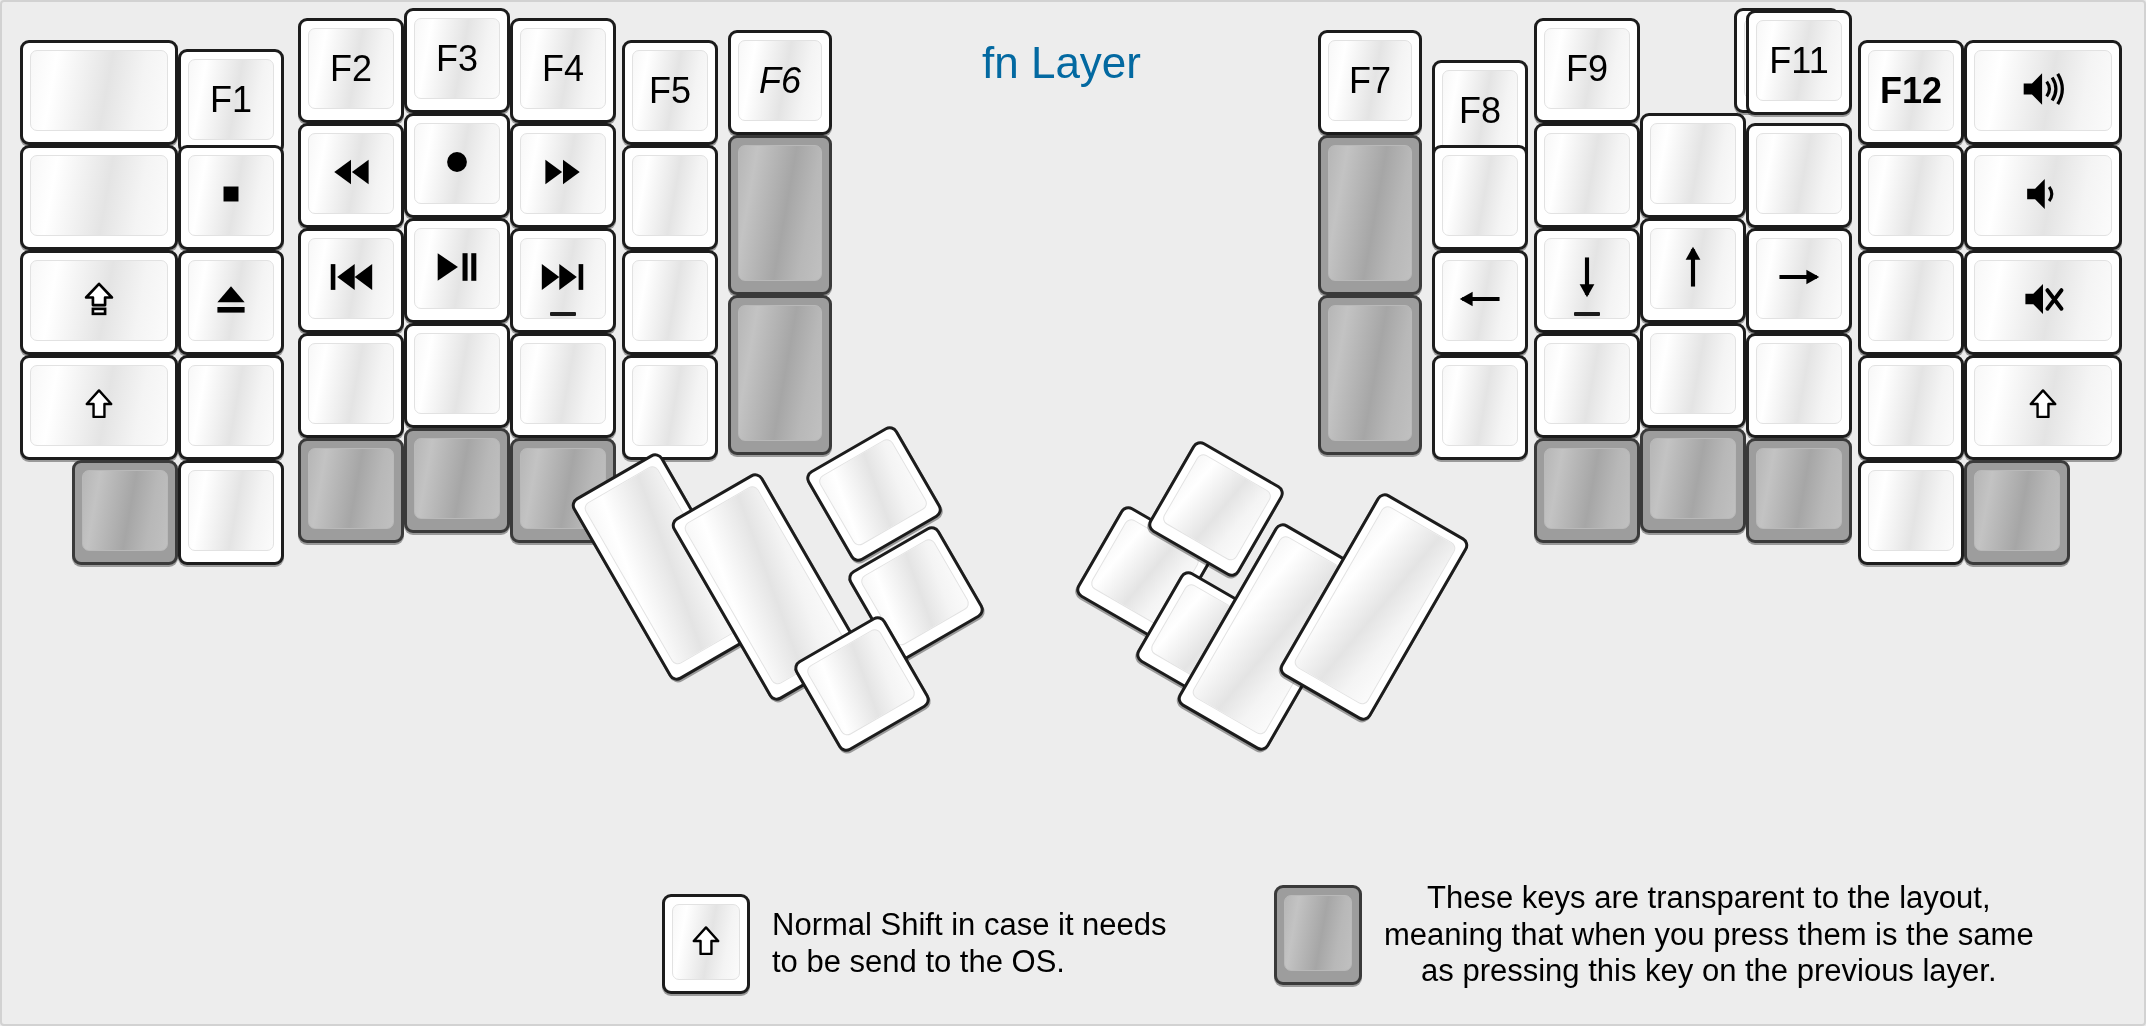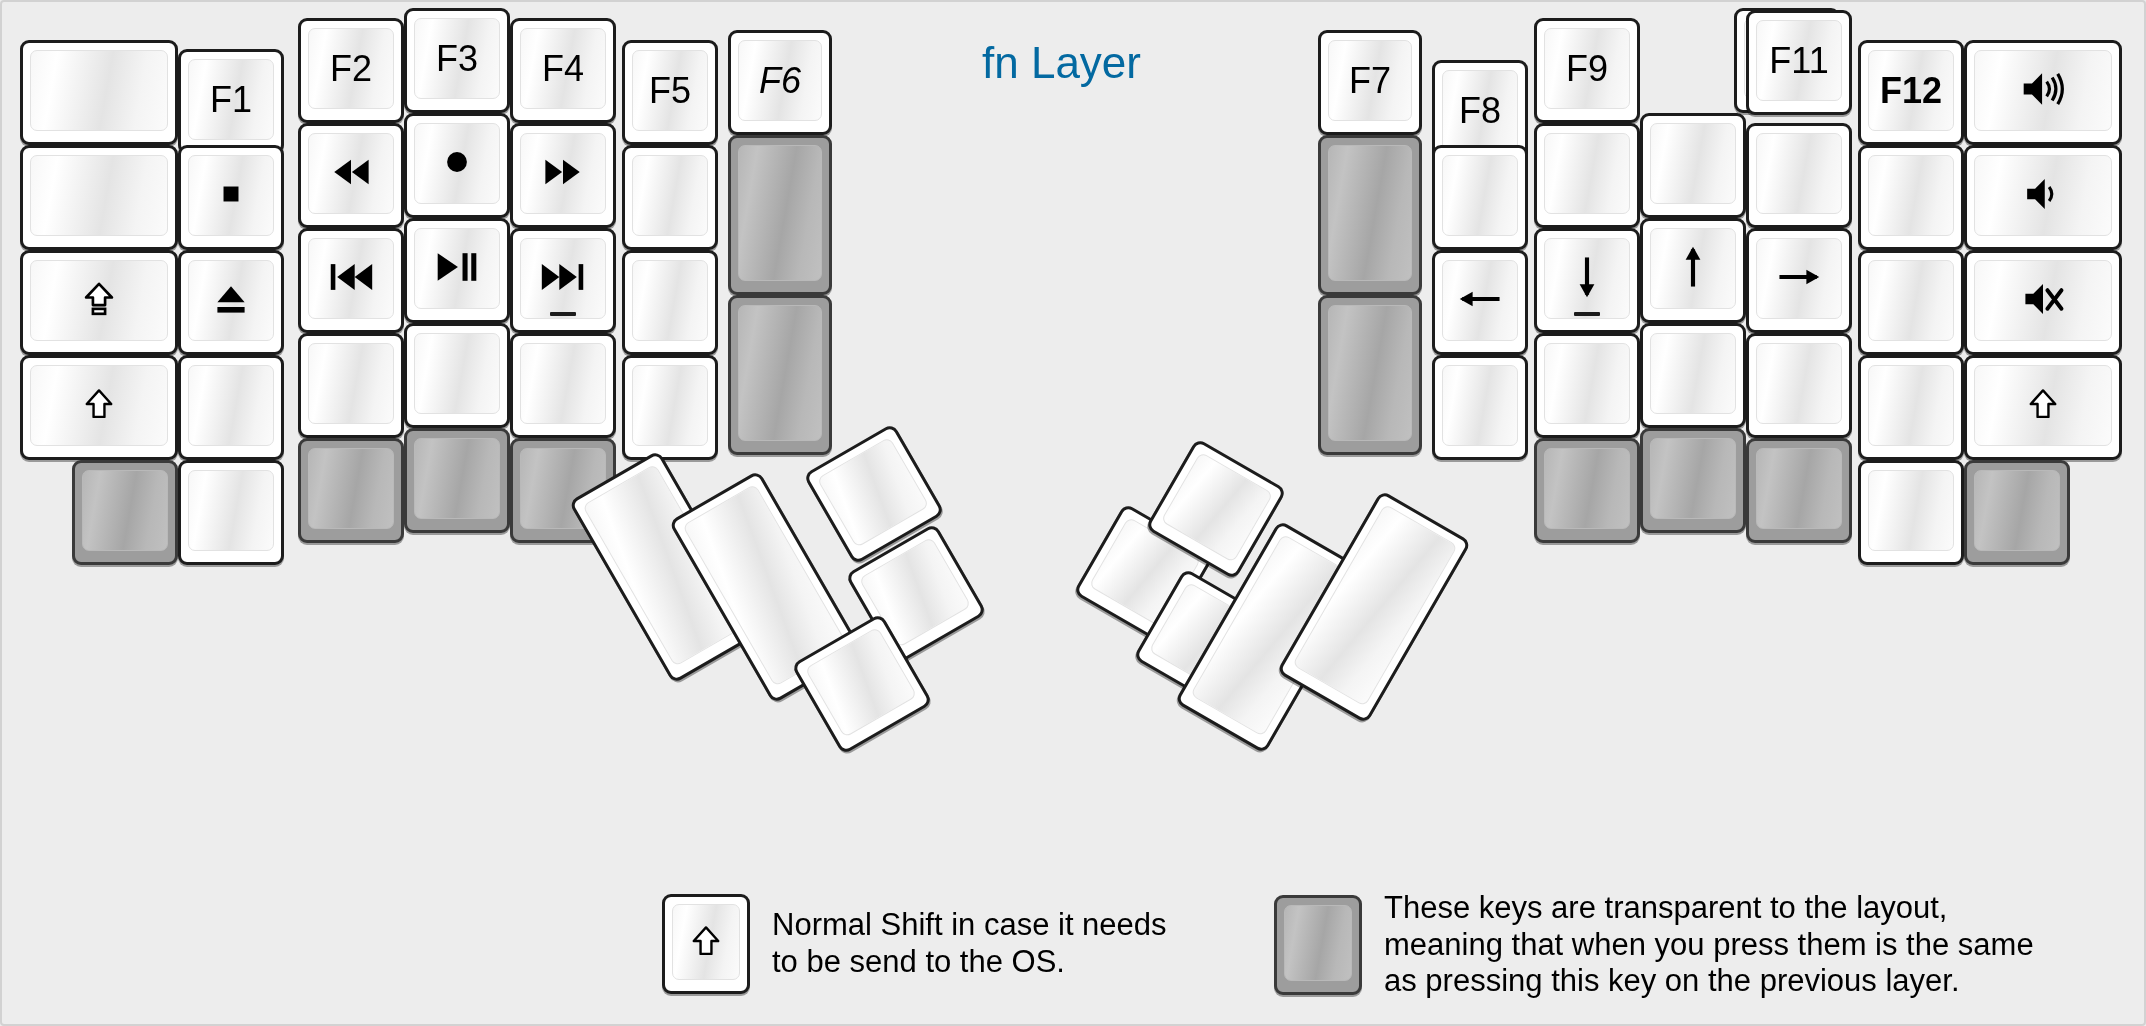--- a/index.html
+++ b/index.html
@@ -429,21 +429,21 @@
             <div class="cap">
               <span class="glyph"><svg width="34" height="38" viewBox="0 0 100 100" xmlns="http://www.w3.org/2000/svg" fill="#000">
                   <path d="M50 10 L86 50 L66 50 L66 88 L34 88 L34 50 L14 50 Z" fill="#fff" stroke="#000" stroke-width="7" stroke-linejoin="round"></path>
                 </svg></span>
             </div>
           </div>
         </div>
         <div class="legtext">Normal Shift in case it needs
 to be send to the OS.</div>
       </div>
-      <div class="leg" style="left: 1272px; top: 18px;">
+      <div class="leg" style="left: 1272px; top: 8px; text-align: center;">
         <div class="legkey">
           <div class="key trans" style="left: 0px; top: 0px; width: 88px; height: 100px;">
             <div class="cap"></div>
           </div>
         </div>
         <div class="legtext">These keys are transparent to the layout,
 meaning that when you press them is the same
 as pressing this key on the previous layer.</div>
       </div>
     </div>

